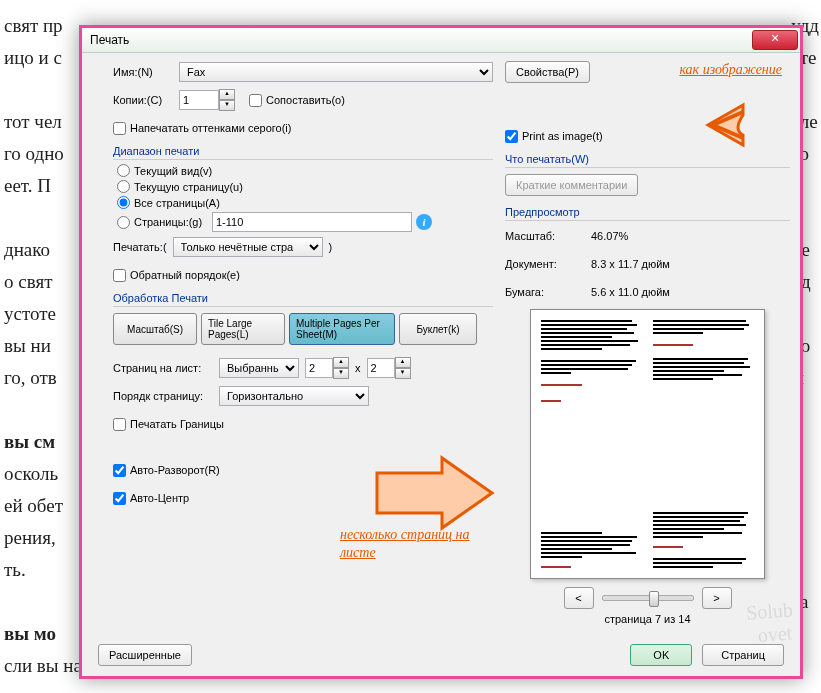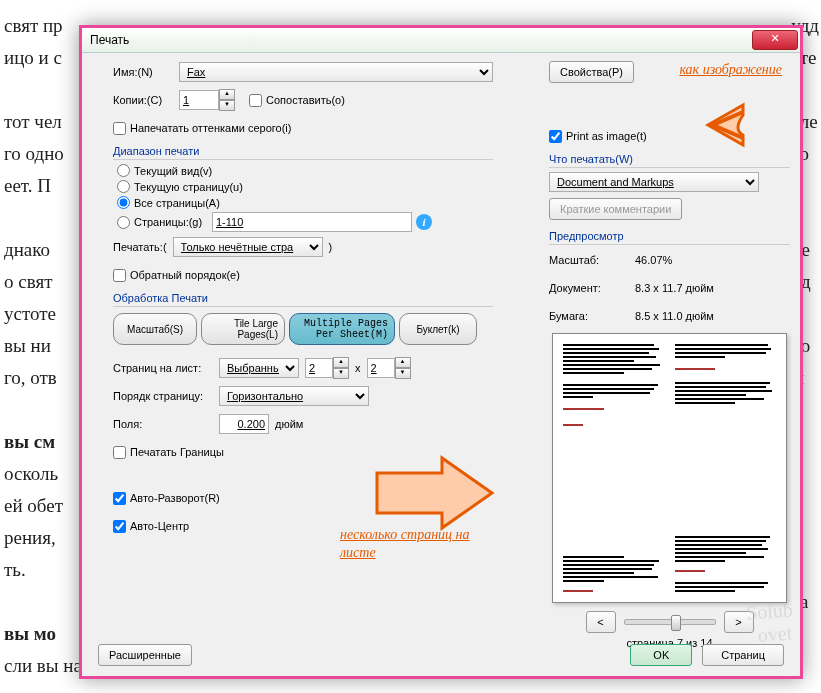--- a/index.html
+++ b/index.html
@@ -3,36 +3,36 @@
 <meta charset="utf-8">
 <style>
 body { margin:0; font-family:Tahoma,Arial,sans-serif; font-size:11px; background:#fff; overflow:hidden; width:821px; height:693px; position:relative; }
 .bg-text { position:absolute; inset:0; padding:10px 4px; font-family:Georgia,serif; font-size:19px; line-height:32px; color:#222; word-break:break-all; }
 .dialog { position:absolute; left:79px; top:25px; width:718px; height:648px; background:#f0f0f0; border:3px solid #ec4899; box-shadow:0 0 20px rgba(0,0,0,.4); }
 .titlebar { height:24px; background:linear-gradient(#fff,#e8f0e8); border-bottom:1px solid #bcc; display:flex; align-items:center; padding:0 2px 0 8px; font-size:12px; }
 .titlebar span { flex:1; }
 .close-btn { width:44px; height:18px; background:linear-gradient(#e67,#c23); border:1px solid #922; border-radius:3px; color:#fff; text-align:center; line-height:14px; font-size:11px; cursor:pointer; }
 .body { display:flex; padding:8px 10px 8px 10px; gap:12px; }
 .left { width:380px;margin-left:21px; }
-.right { flex:1;margin-left:44px; }
+.right { flex:1; }
 .row { display:flex; align-items:center; gap:6px; margin-bottom:6px; min-height:22px; }
 .lbl { min-width:60px; }
-select,input[type=text] { border:1px solid #abadb3; height:20px; font-size:11px; padding:0 3px; background:#fff; box-sizing:border-box;text-decoration:underline; }
+select,input[type=text] { border:1px solid #abadb3; height:20px; font-size:11px; padding:0 3px; background:#fff; box-sizing:border-box; }
 select { background:linear-gradient(#fff,#e8e8e8); }
 .btn { background:linear-gradient(#fdfdfd,#e8e8e8); border:1px solid #999; border-radius:3px; height:22px; padding:0 10px; font-size:11px; cursor:pointer; }
 .btn.primary { border:1px solid #3a7; background:linear-gradient(#e0f5e5,#c8e8d0); padding:0 22px; }
 .check { display:flex; align-items:center; gap:4px; }
 .check input { margin:0; }
 .grp-title { color:#003399; font-size:11px; margin:6px 0 4px; border-bottom:1px solid #ccc; padding-bottom:2px; }
 .radio-row { display:flex; align-items:center; gap:4px; margin:3px 0 3px 4px; }
 .radio-row input { margin:0; }
 .info-i { width:16px; height:16px; border-radius:50%; background:#3af; color:#fff; text-align:center; line-height:16px; font-weight:bold; font-style:italic; font-family:Georgia; }
 .btn-grp { display:flex; gap:4px; margin:6px 0 12px; }
-.btn-grp .tab { border:1px solid #888; border-radius:10px; background:linear-gradient(#fafafa,#e2e2e2); padding:4px 6px; font-size:10px; text-align:right; cursor:pointer; line-height:11px; display:flex; align-items:center; justify-content:center; }
-.tab.active { background:linear-gradient(#8cd,#6bc); border-color:#369;font-family:Liberation Mono, monospace; }
+.btn-grp .tab { border:1px solid #888; border-radius:3px; background:linear-gradient(#fafafa,#e2e2e2); padding:4px 6px; font-size:10px; text-align:left; cursor:pointer; line-height:11px; display:flex; align-items:center; justify-content:center; }
+.tab.active { background:linear-gradient(#8cd,#6bc); border-color:#369; }
 .spin { display:flex; align-items:center; }
 .spin input { width:40px; text-align:left; }
 .spin-btns { display:flex; flex-direction:column; }
 .spin-btns div { width:14px; height:9px; border:1px solid #999; background:linear-gradient(#fff,#ddd); font-size:6px; text-align:center; line-height:7px; cursor:pointer; }
 .annot { font-family:'Comic Sans MS',cursive; color:#e65a00; font-style:italic; font-size:14px; text-decoration:underline; position:absolute; }
 .arrow-r { position:absolute; }
 .arrow-shape { fill:none; stroke:#e65a00; stroke-width:4; }
 .arrow-fill { fill:#fca; stroke:#e65a00; stroke-width:3; }
 .preview-box { border:1px solid #888; background:#fff; width:235px; height:270px; margin:4px auto; position:relative; box-shadow:2px 2px 4px rgba(0,0,0,.2); padding:10px; box-sizing:border-box; display:flex; gap:10px; }
 .pcol { flex:1; display:flex; flex-direction:column; gap:2px; }
@@ -152,25 +152,20 @@
               <div>▲</div>
               <div>▼</div>
             </div>
           </div>
       </div>
       <div class="row">
         <span style="min-width:100px">Порядк страницу:</span>
         <select style="width:150px"><option>Горизонтально</option></select>
       </div>
       <div class="row">
-        <span style="min-width:100px">Поля:</span>
-        <input type="text" style="width: 50px; text-align: right;" value="0.200">
-        <span>дюйм</span>
-      </div>
-      <div class="row">
           <label class="check">
             <input type="checkbox" style="">
             <span>Печатать Границы</span>
           </label>
         </div>
       <div style="height:18px"></div>
       <div class="row">
           <label class="check">
             <input type="checkbox" checked="" style="">
             <span>Авто-Разворот(R)</span>
@@ -189,35 +184,34 @@
           <button class="btn">Свойства(P)</button>
         </div>
       <div style="height:36px"></div>
       <div class="row">
           <label class="check">
             <input type="checkbox" checked="" style="">
             <span>Print as image(t)</span>
           </label>
         </div>
       <div class="grp-title">Что печатать(W)</div>
-      <select style="width:210px"><option>Document and Markups</option></select>
       <div style="margin-top:6px"><button class="btn" disabled="" style="color:#999">Краткие комментарии</button></div>
 
       <div class="grp-title" style="margin-top:10px">Предпросмотр</div>
       <div class="row">
           <span style="min-width:80px">Масштаб:</span>
           <span>46.07%</span>
         </div>
       <div class="row">
           <span style="min-width:80px">Документ:</span>
           <span>8.3 x 11.7 дюйм</span>
         </div>
       <div class="row">
           <span style="min-width:80px">Бумага:</span>
-          <span>8.5 x 11.0 дюйм</span>
+          <span>5.6 x 11.0 дюйм</span>
         </div>
 
       <div class="preview-box">
         <div class="pcol">
             <div class="pln" style="width:90%"></div>
             <div class="pln" style="width:95%"></div>
             <div class="pln" style="width:85%"></div>
             <div class="pln" style="width:92%"></div>
             <div class="pln" style="width:70%"></div>
             <div class="pln" style="width:96%"></div>

